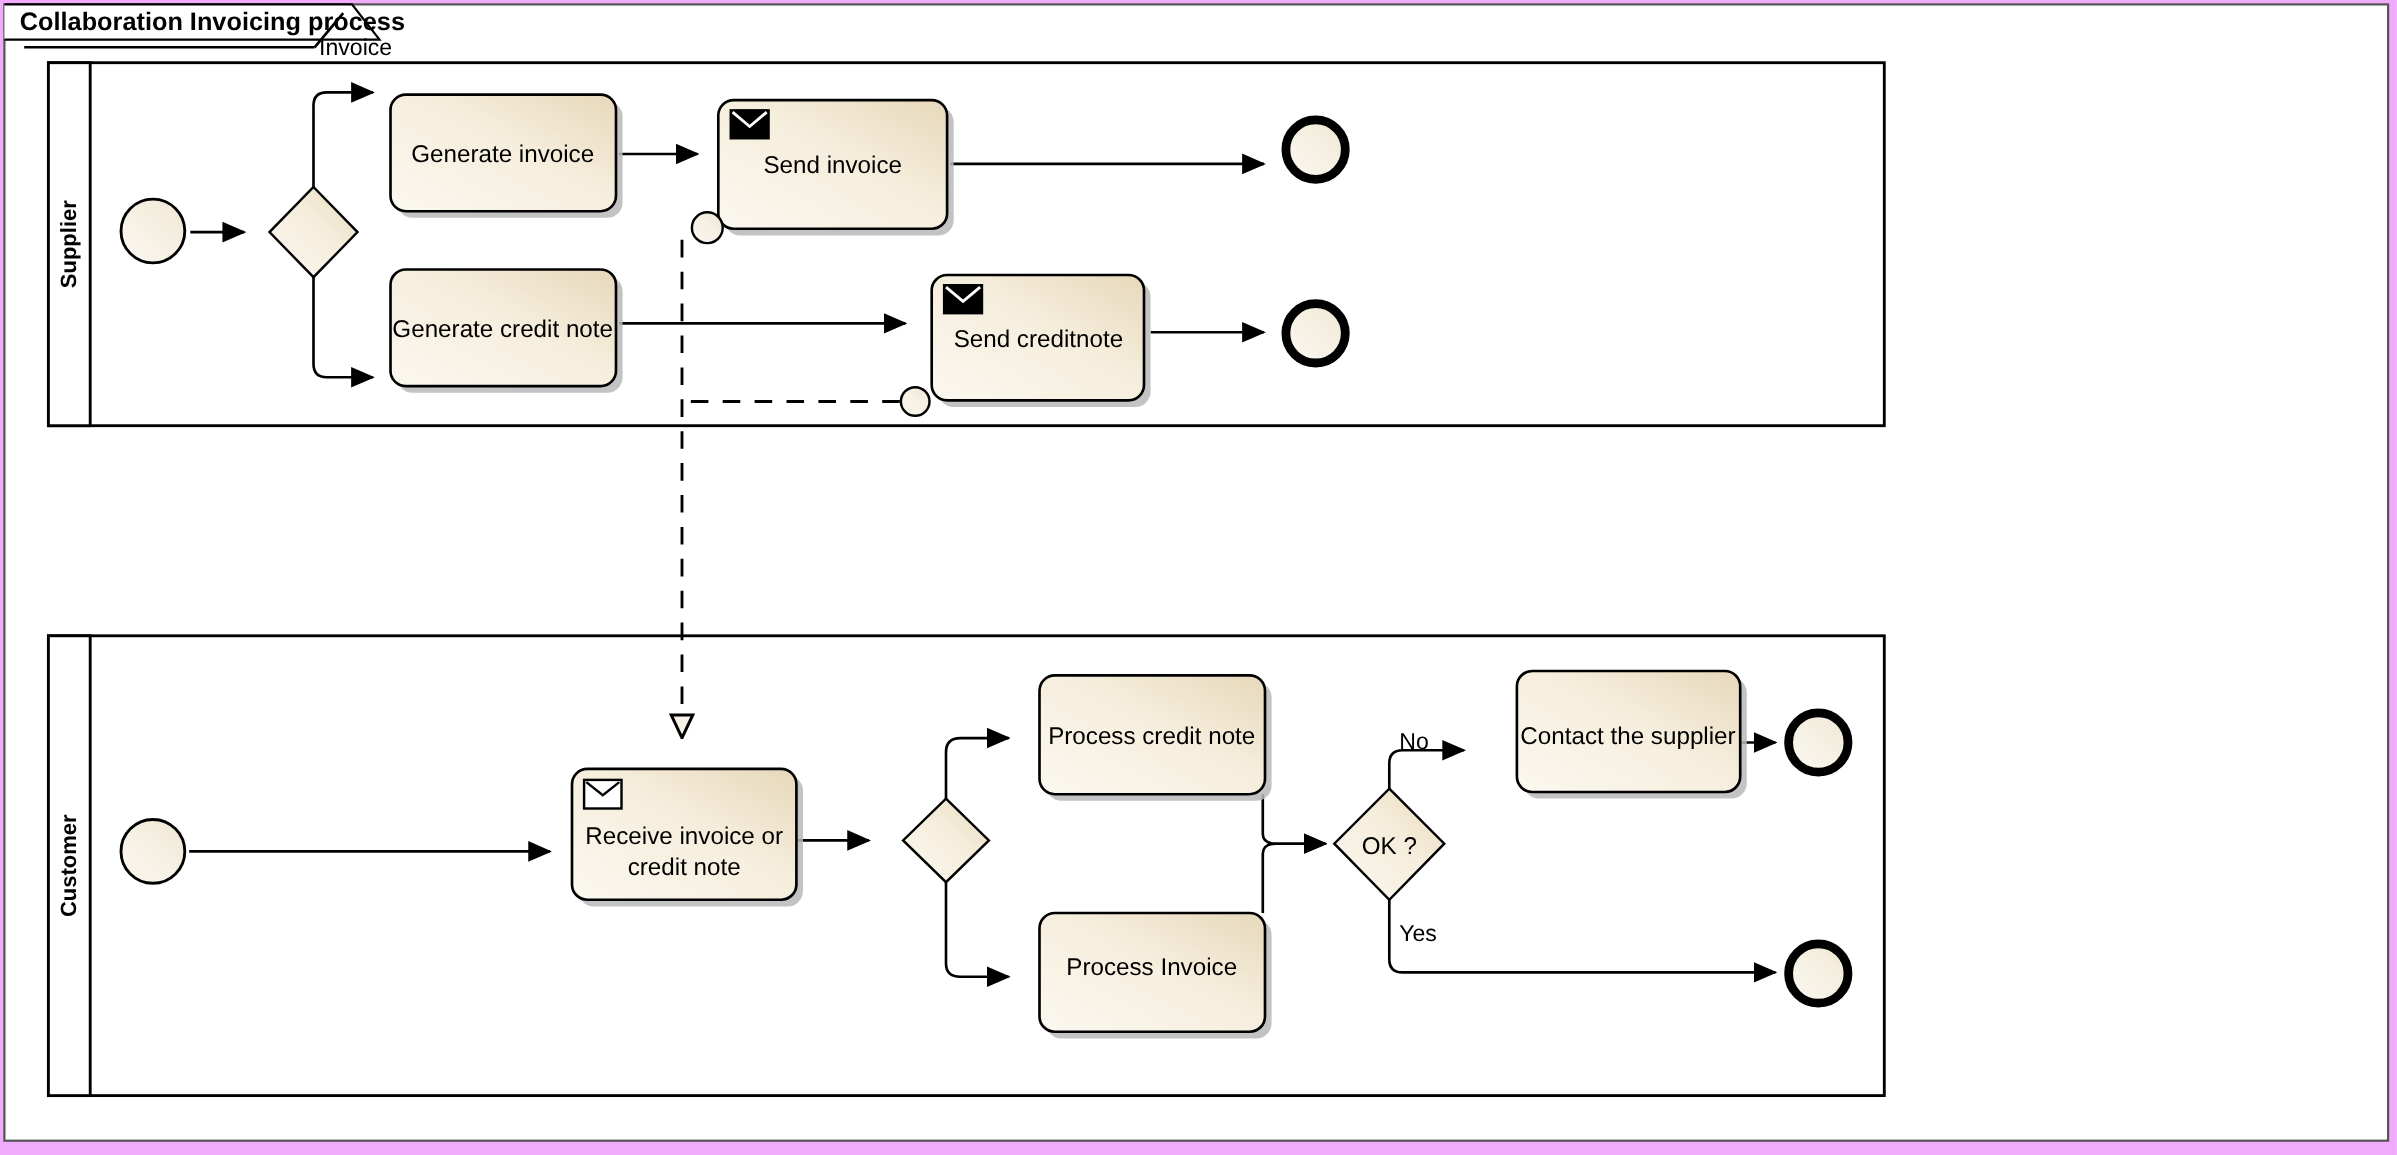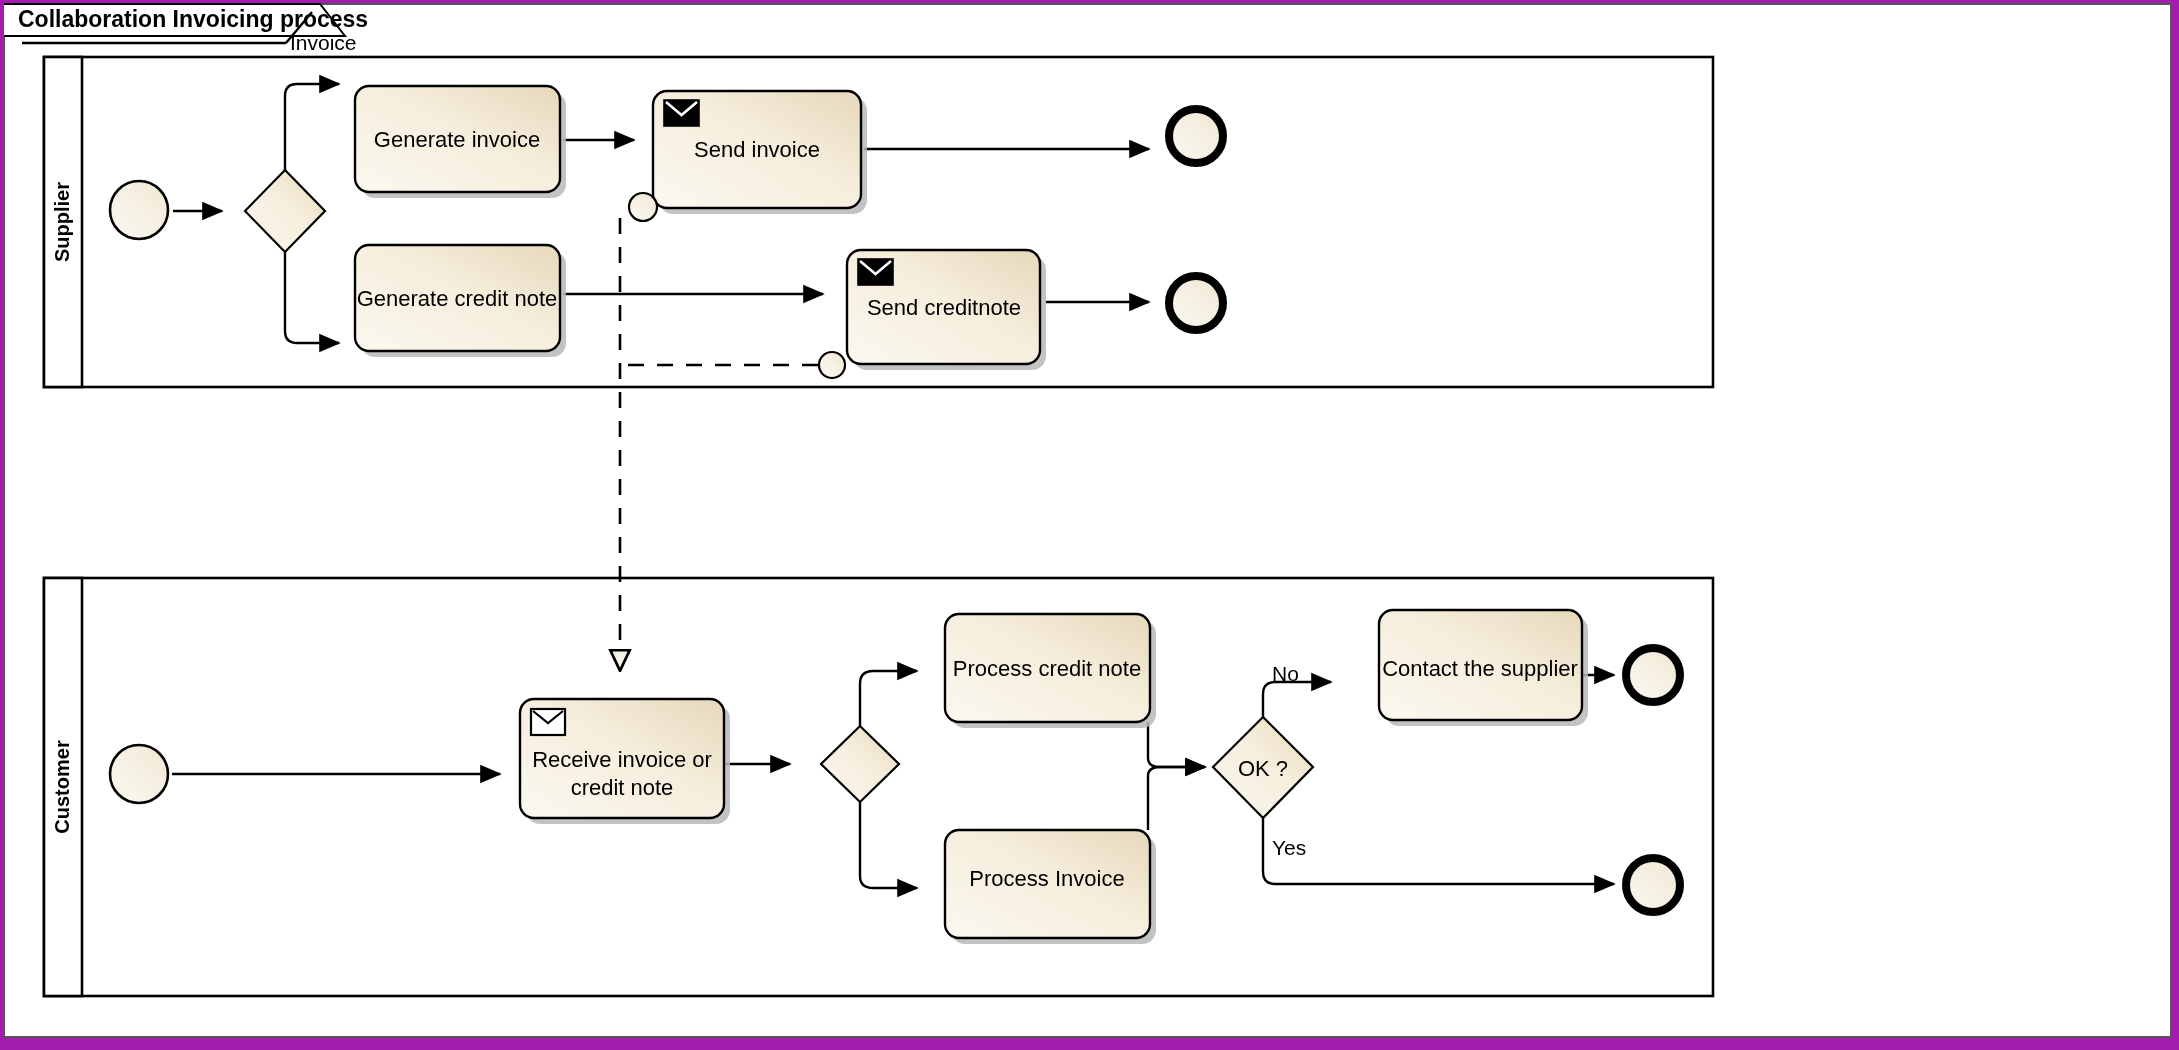--- a/index.html
+++ b/index.html
@@ -5,21 +5,21 @@
   html, body {
     margin: 0;
     padding: 0;
     background: #ffffff;
     font-family: "Liberation Sans", sans-serif;
   }
   #canvas-root {
     position: relative;
     width: 2179px;
     height: 1050px;
-    background: #a21caf;
+    background: #f0abfc;
     overflow: hidden;
   }
   svg.diagram {
     display: block;
     width: 2179px;
     height: 1050px;
   }
   .outer-frame {
     fill: #ffffff;
     stroke: #555555;

